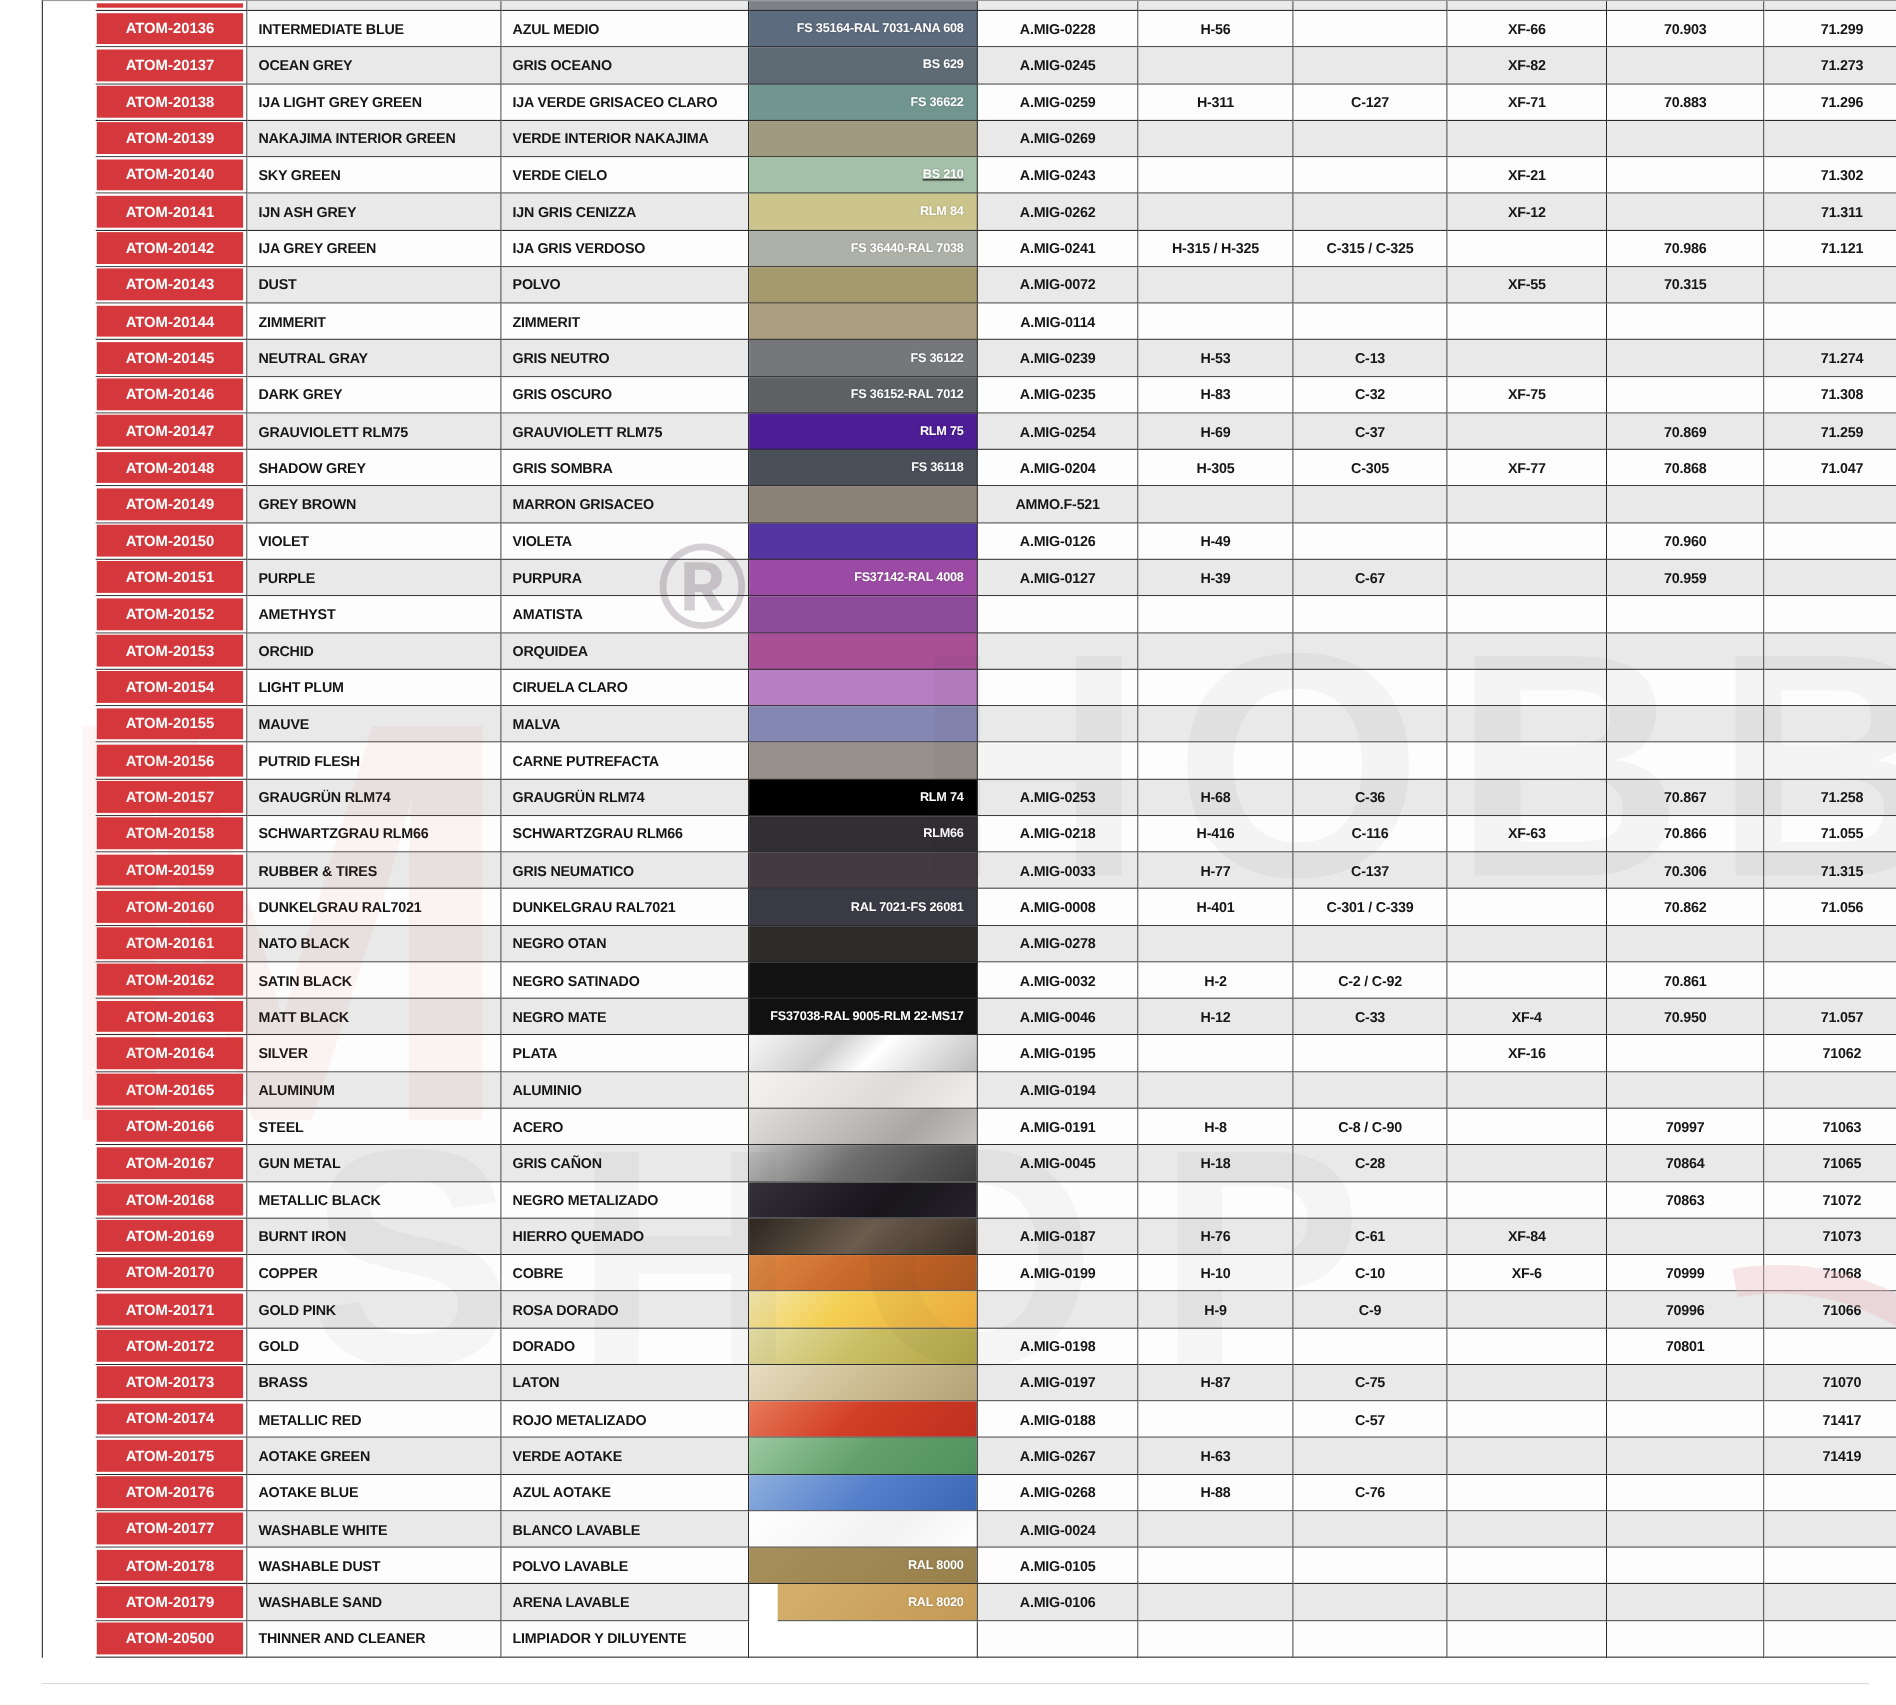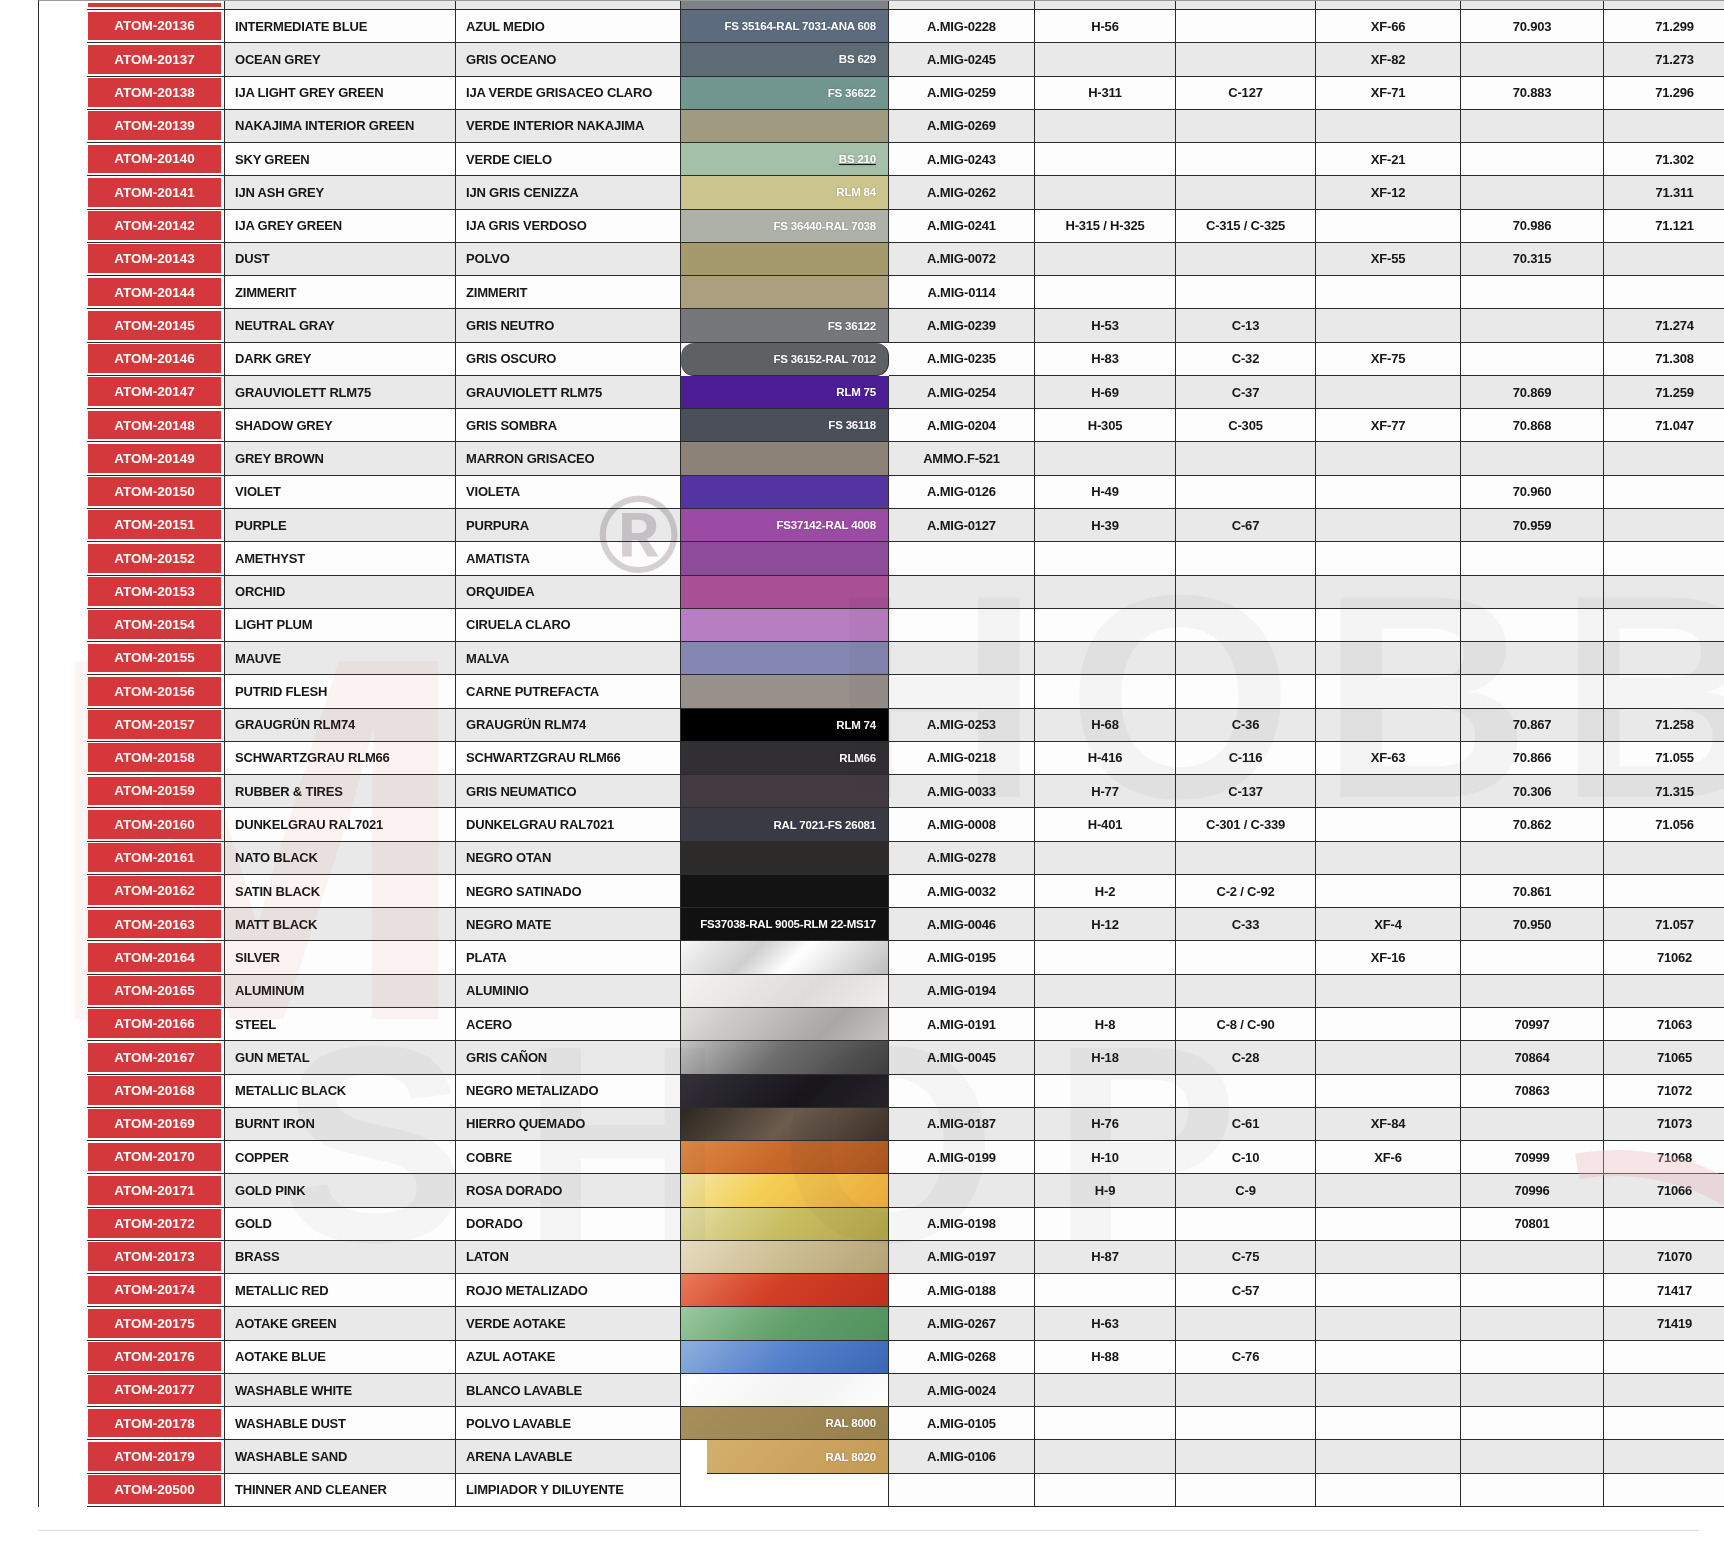--- a/index.html
+++ b/index.html
@@ -238,21 +238,21 @@
       <div class="cell zebra"></div>
       <div class="cell zebra"></div>
       <div class="cell zebra">71.274</div>
     </div>
     <div class="prow">
       <div class="cell code">
         <div class="code-inner">ATOM-20146</div>
       </div>
       <div class="cell name white">DARK GREY</div>
       <div class="cell name white">GRIS OSCURO</div>
-      <div class="cell swatch" style="background: rgb(93, 97, 100); border-radius: 13px;">
+      <div class="cell swatch" style="background: rgb(93, 97, 100);">
         <span class="swatch-label">FS 36152-RAL 7012</span>
       </div>
       <div class="cell white">A.MIG-0235</div>
       <div class="cell white">H-83</div>
       <div class="cell white">C-32</div>
       <div class="cell white">XF-75</div>
       <div class="cell white"></div>
       <div class="cell white">71.308</div>
     </div>
     <div class="prow">

